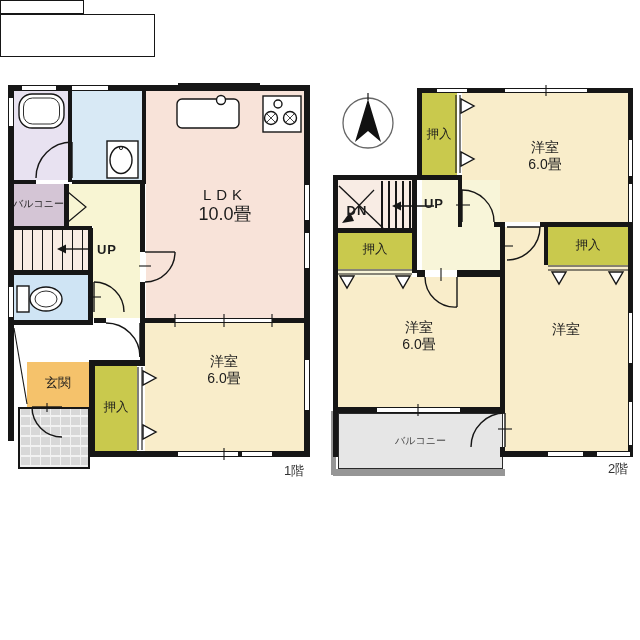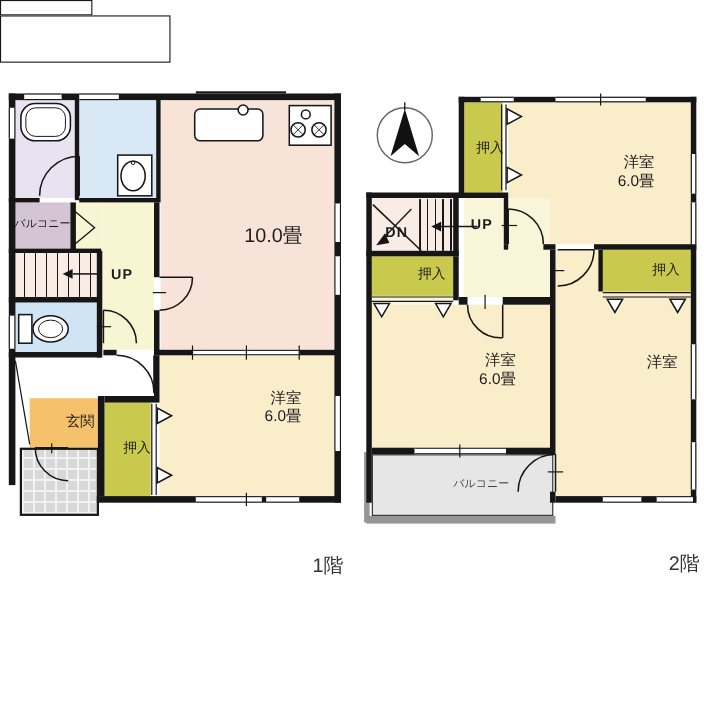--- a/index.html
+++ b/index.html
@@ -22,29 +22,29 @@
   .c-stair{background:#f8ece4;}
   .c-hall2{background:#f8f5d9;}
   .c-balc{background:#e6e6e6;border:1.6px solid #2a2a2a;box-sizing:border-box;}
   .c-gray{background:#969696;}
   .white-box{background:#ffffff;border:1.5px solid #161616;box-sizing:border-box;}
   .treads1{background-image:repeating-linear-gradient(90deg,transparent 0 8.5px,#161616 8.5px 10px);}
   .treads2{background-image:repeating-linear-gradient(90deg,#161616 0 1.5px,transparent 1.5px 7px);}
   .porch{background-color:#d8d8d8;border:2px solid #161616;box-sizing:border-box;
          background-image:repeating-linear-gradient(90deg,#f2f2f2 0 1.5px,transparent 1.5px 10px),
                           repeating-linear-gradient(0deg,#f2f2f2 0 1.5px,transparent 1.5px 10px);}
-  .lbl{position:absolute;text-align:right;line-height:1.2;white-space:nowrap;}
+  .lbl{position:absolute;text-align:center;line-height:1.2;white-space:nowrap;}
   .fs14{font-size:14px;}
   .fs13{font-size:13px;}
   .fs12{font-size:12.5px;}
   .fs10{font-size:10px;}
   .updn{font-size:13px;font-weight:700;letter-spacing:1px;}
   .ldk-t{font-size:15px;letter-spacing:5px;}
   .ldk-s{font-size:18px;}
-  .flr{font-size:18px;color:#333;margin-top:41px;}
+  .flr{font-size:13px;color:#333;}
   svg.ov{position:absolute;left:0;top:0;pointer-events:none;}
 </style>
 </head>
 <body>
 
 <div id="canvas">
 
   <div class="room c-lav" style="left:14px;top:91px;width:54px;height:89px"></div>
   <div class="room c-blue" style="left:72px;top:91px;width:70px;height:89px"></div>
   <div class="room c-mauve" style="left:13px;top:184px;width:51px;height:42px"></div>
@@ -281,20 +281,21 @@
         <path d="M552,272 L566,272 L559,284 Z" fill="#fff"></path>
         <path d="M609,272 L623,272 L616,284 Z" fill="#fff"></path>
       </g>
 
       <g stroke-width="1.1">
         <path d="M418,404 V416 M546,85 V96 M224,448 V460"></path>
       </g>
     </g>
   </svg>
 
+  <div class="lbl ldk-t" style="left:175px;top:186px;width:100px">LDK</div>
   <div class="lbl ldk-s" style="left:175px;top:204px;width:100px">10.0畳</div>
   <div class="lbl fs14" style="left:174px;top:353px;width:100px">洋室</div>
   <div class="lbl fs14" style="left:174px;top:370px;width:100px">6.0畳</div>
   <div class="lbl fs13" style="left:30px;top:375px;width:56px">玄関</div>
   <div class="lbl fs10" style="left:13px;top:198px;width:51px">バルコニー</div>
   <div class="lbl fs12" style="left:95px;top:400px;width:42px">押入</div>
   <div class="lbl updn" style="left:93px;top:242px;width:28px">UP</div>
   <div class="lbl flr" style="left:276px;top:463px;width:36px">1階</div>
 
   <div class="lbl fs14" style="left:495px;top:139px;width:100px">洋室</div>

